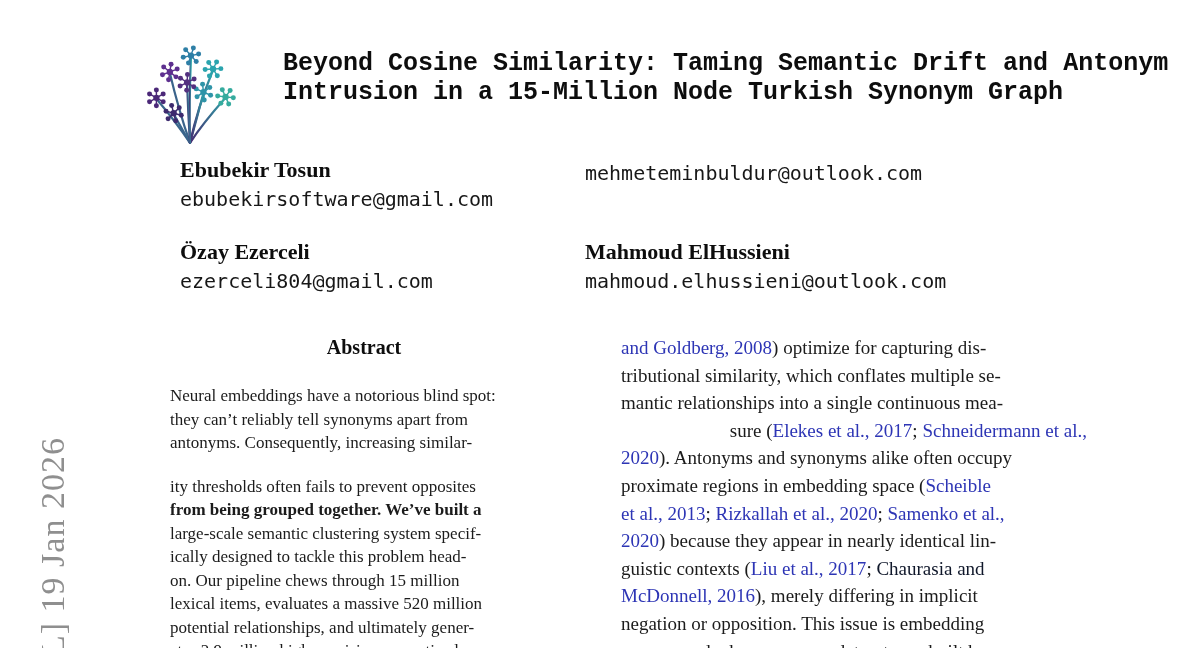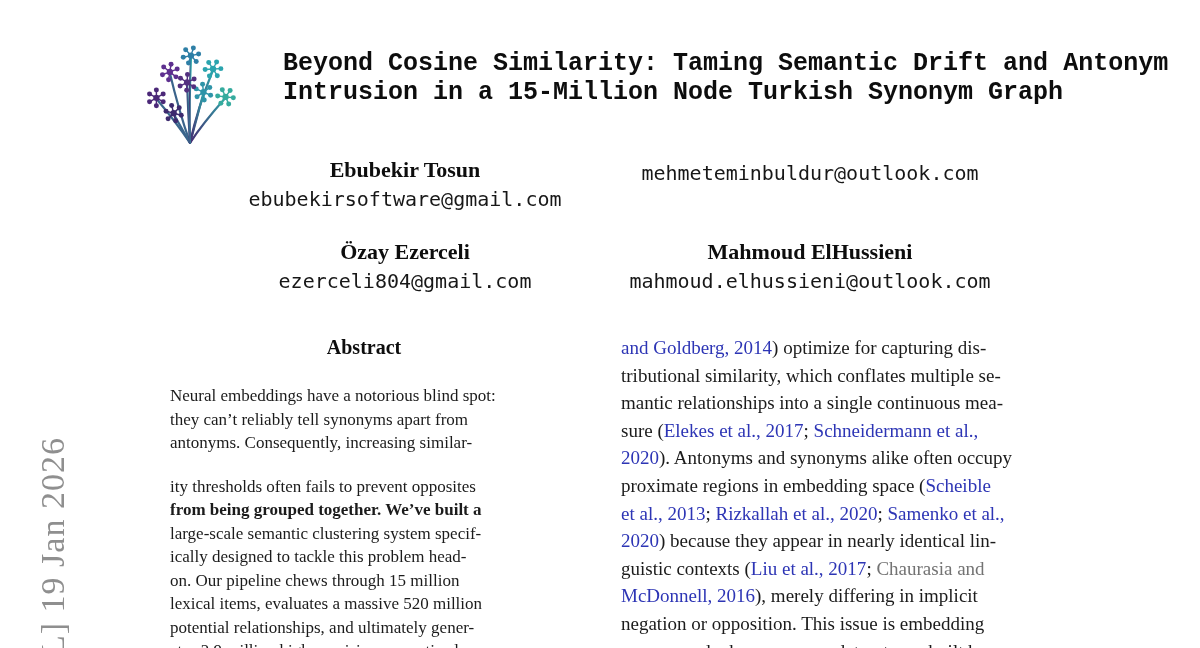--- a/index.html
+++ b/index.html
@@ -9,21 +9,21 @@
   .watermark{position:absolute;left:34px;top:656px;transform:rotate(-90deg);transform-origin:0 0;
              font-family:"Liberation Serif",serif;font-size:34px;letter-spacing:1px;
              white-space:nowrap;color:#8f8f8f;}
   
   .logo{position:absolute;left:142px;top:40px;width:96px;height:108px;}
   
   .title{position:absolute;left:283px;top:50px;font-weight:bold;font-size:25px;line-height:28.5px;
          color:#0d0d0d;font-family:Liberation Mono, monospace;}
   .title div{white-space:nowrap;}
   
-  .author-cell{position:absolute;width:450px;text-align:center;}
+  .author-cell{position:absolute;width:450px;}
   .author-cell .name{font-weight:bold;font-size:22px;line-height:26px;color:#0d0d0d;white-space:nowrap;}
   .author-cell .email{font-family:"DejaVu Sans Mono","Liberation Mono",monospace;font-size:20px;
                       line-height:24px;margin-top:4px;color:#171717;white-space:nowrap;}
   .a0{left:180px;top:157px;} .a1{left:585px;top:157px;}
   .a2{left:180px;top:239px;} .a3{left:585px;top:239px;}
   
   .abstract-head{position:absolute;left:170px;top:336px;width:388px;text-align:center;
                  font-weight:bold;font-size:20px;color:#0d0d0d;}
   .abstract-body{position:absolute;left:170px;top:384px;width:388px;font-size:17px;line-height:23.5px;}
   
@@ -209,27 +209,27 @@
       <div class="pline just" style="display: block; word-spacing: 0px; font-weight: bold;">from being grouped together. We’ve built a</div>
       <div class="pline just" style="display: block; word-spacing: 0px;">large-scale semantic clustering system specif-</div>
       <div class="pline just" style="display: block; word-spacing: 0px;">ically designed to tackle this problem head-</div>
       <div class="pline just" style="display: block; word-spacing: 0px;">on. Our pipeline chews through 15 million</div>
       <div class="pline just" style="display: block; word-spacing: 0px;">lexical items, evaluates a massive 520 million</div>
       <div class="pline just" style="display: block; word-spacing: 0px;">potential relationships, and ultimately gener-</div>
       <div class="pline just" style="display: block; word-spacing: 0px;">ates 2.9 million high-precision semantic clus-</div>
     </div>
 
   <div class="right-body" id="right-lines">
-      <div class="pline just" style="display: block; word-spacing: 0px;"><span class="cite" style="color: rgb(45, 53, 181);">and Goldberg, 2014</span><span>) optimize for capturing dis-</span></div>
+      <div class="pline just" style="display: block; word-spacing: 0px;"><span class="cite" style="color: rgb(45, 53, 181);">and Goldberg, 2008</span><span>) optimize for capturing dis-</span></div>
       <div class="pline just" style="display: block; word-spacing: 0px;"><span>tributional similarity, which conflates multiple se-</span></div>
       <div class="pline just" style="display: block; word-spacing: 0px;"><span>mantic relationships into a single continuous mea-</span></div>
-      <div class="pline just" style="display: block; word-spacing: 0px;"><span>sure (</span><span class="cite" style="color: rgb(45, 53, 181);">Elekes et al., 2017</span><span>; </span><span class="cite" style="color: rgb(45, 53, 181);">Schneidermann et al.,</span></div>
+      <div class="pline just" style="display: block; word-spacing: 0px; text-align: right;"><span>sure (</span><span class="cite" style="color: rgb(45, 53, 181);">Elekes et al., 2017</span><span>; </span><span class="cite" style="color: rgb(45, 53, 181);">Schneidermann et al.,</span></div>
       <div class="pline just" style="display: block; word-spacing: 0px;"><span class="cite" style="color: rgb(45, 53, 181);">2020</span><span>). Antonyms and synonyms alike often occupy</span></div>
       <div class="pline just" style="display: block; word-spacing: 0px;"><span>proximate regions in embedding space (</span><span class="cite" style="color: rgb(45, 53, 181);">Scheible</span></div>
       <div class="pline just" style="display: block; word-spacing: 0px;"><span class="cite" style="color: rgb(45, 53, 181);">et al., 2013</span><span>; </span><span class="cite" style="color: rgb(45, 53, 181);">Rizkallah et al., 2020</span><span>; </span><span class="cite" style="color: rgb(45, 53, 181);">Samenko et al.,</span></div>
       <div class="pline just" style="display: block; word-spacing: 0px;"><span class="cite" style="color: rgb(45, 53, 181);">2020</span><span>) because they appear in nearly identical lin-</span></div>
-      <div class="pline just" style="display: block; word-spacing: 0px;"><span>guistic contexts (</span><span class="cite" style="color: rgb(45, 53, 181);">Liu et al., 2017</span><span>; </span><span class="cite" style="color: #737373;">Chaurasia and</span></div>
+      <div class="pline just" style="display: block; word-spacing: 0px;"><span>guistic contexts (</span><span class="cite" style="color: rgb(45, 53, 181);">Liu et al., 2017</span><span>; </span><span class="cite" style="color: #0f172a;">Chaurasia and</span></div>
       <div class="pline just" style="display: block; word-spacing: 0px;"><span class="cite" style="color: rgb(45, 53, 181);">McDonnell, 2016</span><span>), merely differing in implicit</span></div>
       <div class="pline just" style="display: block; word-spacing: 0px;"><span>negation or opposition. This issue is embedding</span></div>
       <div class="pline just" style="display: block; word-spacing: 0px;"><span>pronounced when synonym datasets are built by</span></div>
     </div>
 
 </div>
 
 </body></html>

